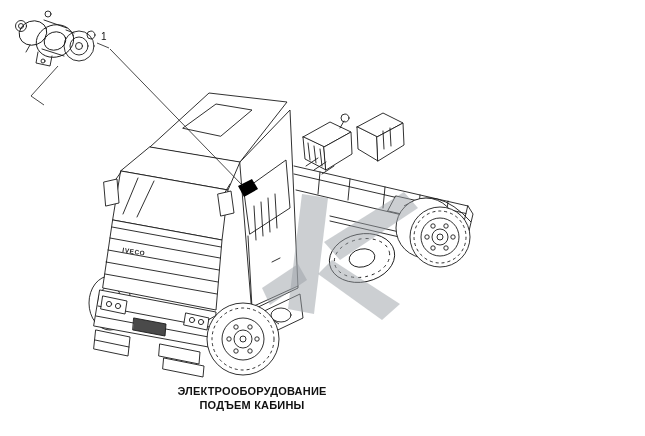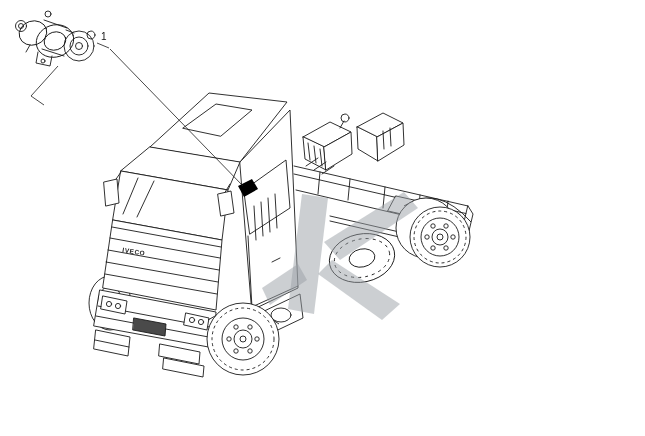--- a/index.html
+++ b/index.html
@@ -202,14 +202,16 @@
 
     <g fill="#9aa0a5" fill-opacity="0.5" stroke="none">
       <polygon points="302,194 328,198 314,314 288,309"></polygon>
       <polygon points="324,242 404,192 418,208 340,260"></polygon>
       <polygon points="332,260 400,304 382,320 318,274"></polygon>
       <polygon points="262,288 298,264 307,280 270,305"></polygon>
     </g>
   </svg>
 
   <div class="caption">
+    <div>ЭЛЕКТРООБОРУДОВАНИЕ</div>
+    <div>ПОДЪЕМ КАБИНЫ</div>
   </div>
 </div>
 
 </body></html>

